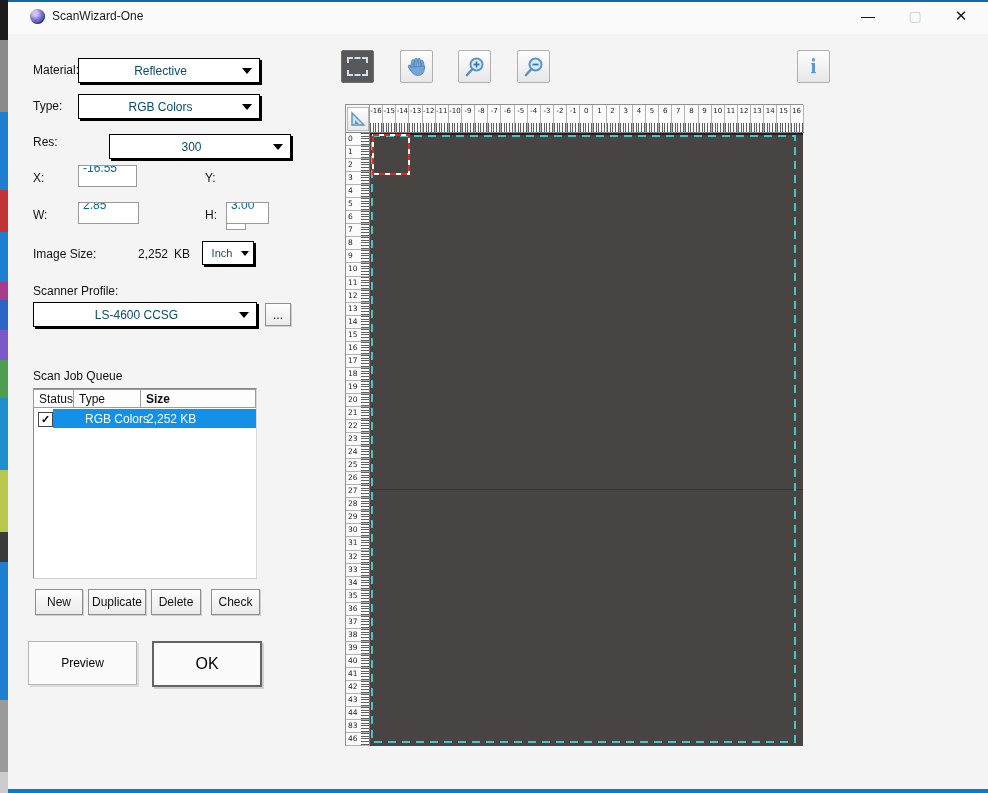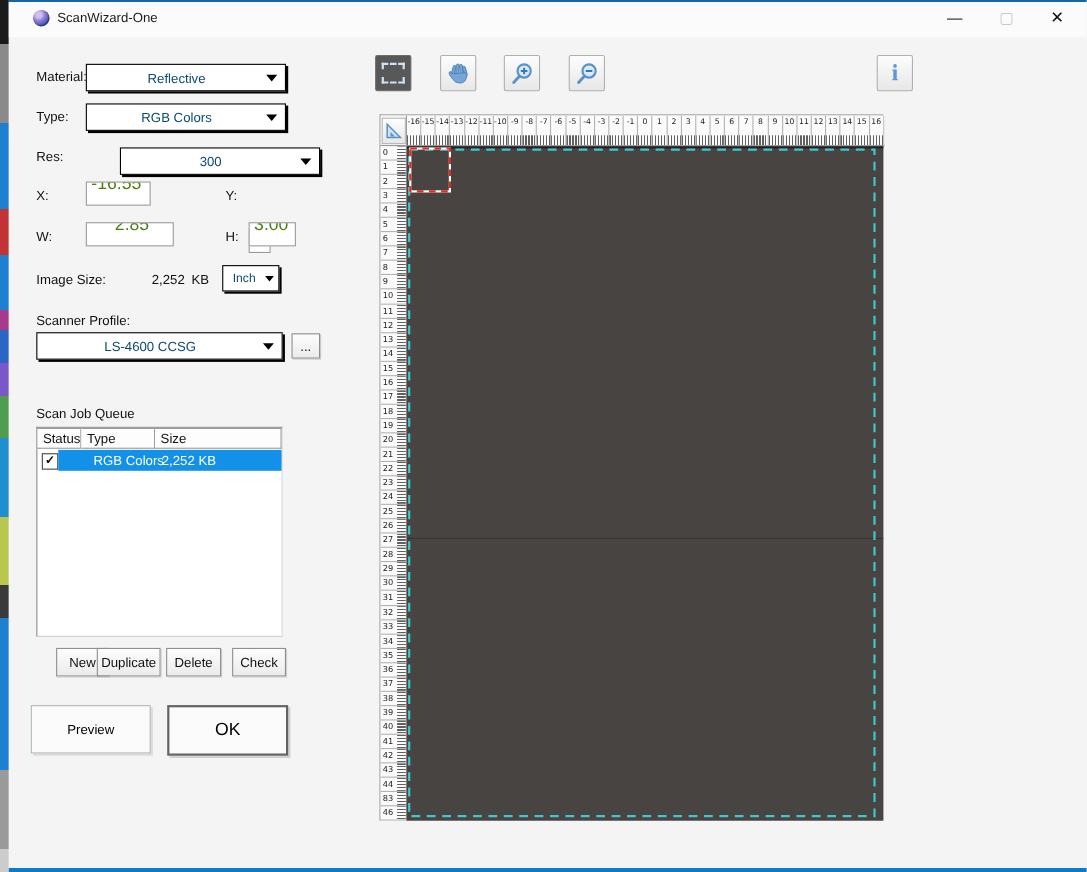--- a/index.html
+++ b/index.html
@@ -28,21 +28,21 @@
     font-size:14px;color:#111;}
   #btn-min{left:845px;} #btn-max{left:892px;color:#c9c9c9;} #btn-close{left:938px;font-size:15px;}
 
   
   .lbl{font-size:12px;color:#111;white-space:nowrap;}
   .combo{background:#fff;border:1px solid #000;box-shadow:2px 2px 0 0 #000;
     display:flex;align-items:center;justify-content:center;font-size:12px;color:#0c4a6e;cursor:default;}
   .combo .cval{flex:1;text-align:center;}
   .combo .arrow{width:0;height:0;border-left:5px solid transparent;border-right:5px solid transparent;
     border-top:6px solid #000;margin-right:7px;}
-  .field{border:1px solid #9a9a9a;background:#fff;font-size:16px;color:#4d7c0f;
+  .field{border:1px solid #9a9a9a;background:#fff;font-size:12px;color:#0369a1;
     font-family:"Liberation Sans",sans-serif;padding:0 0 16px 4px;box-sizing:border-box;outline:none;}
   .btn-small{background:linear-gradient(#fdfdfd,#ebebeb);border:1px solid #8f8f8f;
     box-shadow:1px 1px 0 0 #cfcfcf;font-size:12px;color:#111;display:flex;align-items:center;
     justify-content:center;font-family:"Liberation Sans",sans-serif;}
   #btn-preview{left:28px;top:641px;width:107px;height:42px;background:#fbfbfb;
     border:1px solid #b5b5b5;box-shadow:2px 2px 0 0 #dcdcdc;font-size:12px;
     display:flex;align-items:center;justify-content:center;}
   #btn-ok{left:152px;top:641px;width:106px;height:42px;background:#fbfbfb;
     border:2px solid #636363;box-shadow:2px 2px 0 0 #cfcfcf;font-size:16px;
     display:flex;align-items:center;justify-content:center;}
@@ -125,21 +125,21 @@
   <span class="cval">300</span>
   <span class="arrow"></span>
 </div>
 
 <div class="abs lbl" style="left:33px;top:171px;">X:</div>
 <input class="abs field" style="left: 78px; top: 165px; width: 59px; height: 22px;" value="-16.55">
 <div class="abs lbl" style="left:205px;top:171px;">Y:</div>
 <input class="abs field" style="left: 226px; top: 165px; width: 20px; height: 22px; margin-top: 43px;" value="0.00">
 
 <div class="abs lbl" style="left:33px;top:208px;">W:</div>
-<input class="abs field" style="left: 78px; top: 202px; width: 80px; height: 22px; text-align: center;" value="2.85">
+<input class="abs field" style="left: 78px; top: 202px; width: 61px; height: 22px;" value="2.85">
 <div class="abs lbl" style="left:205px;top:208px;">H:</div>
 <input class="abs field" style="left: 226px; top: 202px; width: 43px; height: 22px;" value="3.00">
 
 <div class="abs lbl" style="left:33px;top:247px;">Image Size:</div>
 <div class="abs lbl" style="left:130px;top:247px;width:38px;text-align:right;">2,252</div>
 <div class="abs lbl" style="left:174px;top:247px;">KB</div>
 <div class="abs combo" style="left:202px;top:241px;width:50px;height:22px;font-size:11px;">
   <span class="cval">Inch</span>
   <span class="arrow" style="margin-right:4px;border-left-width:4px;border-right-width:4px;border-top-width:5px;"></span>
 </div>
@@ -149,34 +149,34 @@
   <span class="cval">LS-4600 CCSG</span>
   <span class="arrow"></span>
 </div>
 <div class="abs btn-small" style="left:265px;top:303px;width:24px;height:21px;">...</div>
 
 <div class="abs lbl" style="left:33px;top:369px;">Scan Job Queue</div>
 <div id="queue-table" class="abs">
   <div id="queue-header">
     <div class="qh" style="width:41px;">Status</div>
     <div class="qh" style="width:67px;">Type</div>
-    <div class="qh" style="flex:1;">Size</div>
+    <div class="qh" style="flex:1;font-weight:bold;">Size</div>
   </div>
   <div id="queue-rows">
       <div class="qrow">
         <div class="qcheck">✓</div>
         <div class="qbar" style="background: rgb(19, 144, 232);">
           <span style="left: 32px;">RGB Colors</span>
           <span style="left: 94px;">2,252 KB</span>
         </div>
       </div>
     </div>
 </div>
 <div id="queue-buttons">
-    <div class="abs btn-small" style="left: 51px; top: 589px; width: 46px; height: 24px;">New</div>
+    <div class="abs btn-small" style="left: 35px; top: 589px; width: 46px; height: 24px;">New</div>
     <div class="abs btn-small" style="left: 88px; top: 589px; width: 56px; height: 24px;">Duplicate</div>
     <div class="abs btn-small" style="left: 151px; top: 589px; width: 48px; height: 24px;">Delete</div>
     <div class="abs btn-small" style="left: 211px; top: 589px; width: 47px; height: 24px;">Check</div>
   </div>
 
 <div id="btn-preview" class="abs">Preview</div>
 <div id="btn-ok" class="abs">OK</div>
 
 <div class="abs tool active" style="left:341px;">
   <div class="marquee-glyph"></div>

